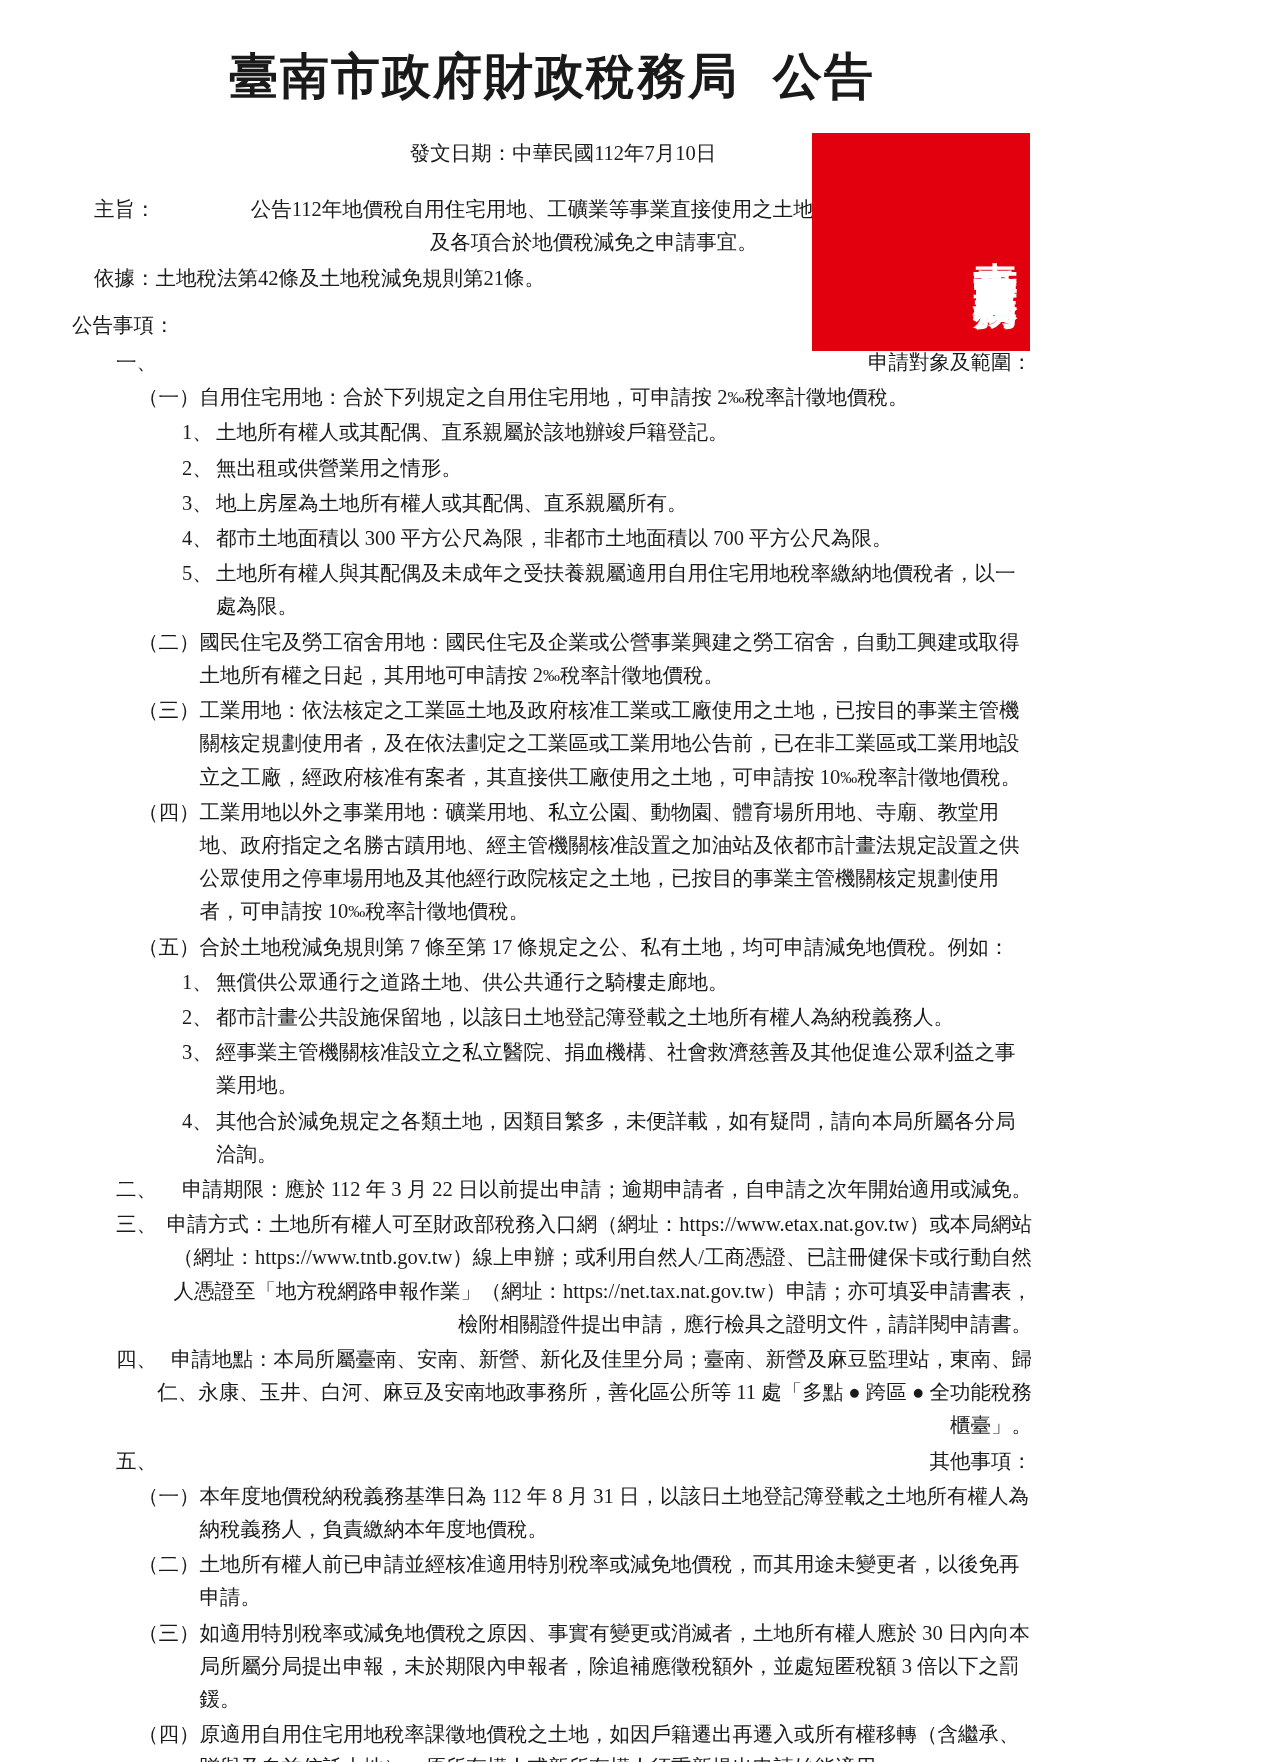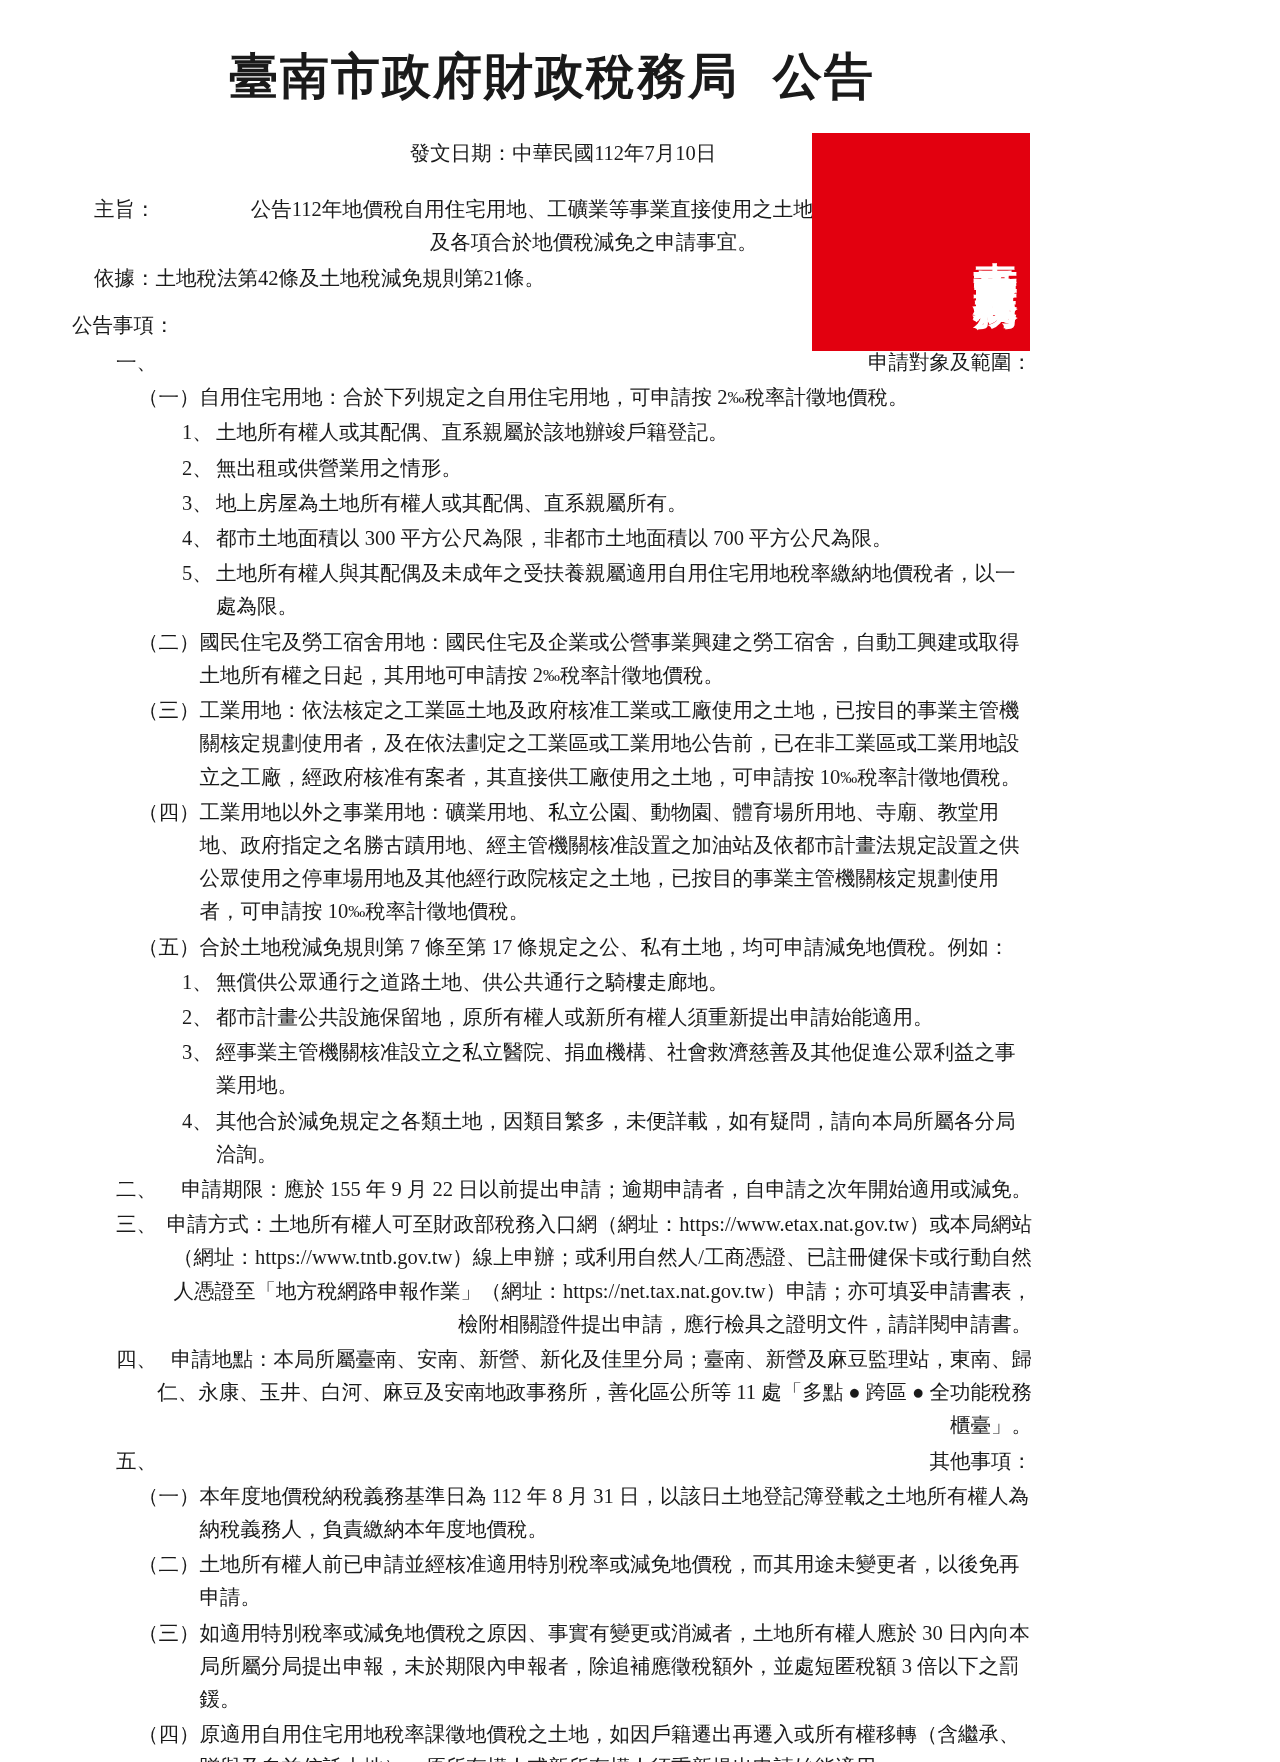--- a/index.html
+++ b/index.html
@@ -242,33 +242,33 @@
         <div class="lv2">
           <span class="mk">（五）</span>
           <span class="tx">合於土地稅減免規則第 7 條至第 17 條規定之公、私有土地，均可申請減免地價稅。例如：</span>
         </div>
         <div class="lv3">
           <span class="mk">1、</span>
           <span class="tx">無償供公眾通行之道路土地、供公共通行之騎樓走廊地。</span>
         </div>
         <div class="lv3">
           <span class="mk">2、</span>
-          <span class="tx">都市計畫公共設施保留地，原所有權人或新所有權人須重新提出申請始能適用。</span>
+          <span class="tx">都市計畫公共設施保留地，以該日土地登記簿登載之土地所有權人為納稅義務人。</span>
         </div>
         <div class="lv3">
           <span class="mk">3、</span>
           <span class="tx">經事業主管機關核准設立之私立醫院、捐血機構、社會救濟慈善及其他促進公眾利益之事業用地。</span>
         </div>
         <div class="lv3">
           <span class="mk">4、</span>
           <span class="tx">其他合於減免規定之各類土地，因類目繁多，未便詳載，如有疑問，請向本局所屬各分局洽詢。</span>
         </div>
         <div class="lv1">
           <span class="mk">二、</span>
-          <span class="tx">申請期限：應於 155 年 9 月 22 日以前提出申請；逾期申請者，自申請之次年開始適用或減免。</span>
+          <span class="tx">申請期限：應於 112 年 3 月 22 日以前提出申請；逾期申請者，自申請之次年開始適用或減免。</span>
         </div>
         <div class="lv1">
           <span class="mk">三、</span>
           <span class="tx">申請方式：土地所有權人可至財政部稅務入口網（網址：https://www.etax.nat.gov.tw）或本局網站（網址：https://www.tntb.gov.tw）線上申辦；或利用自然人/工商憑證、已註冊健保卡或行動自然人憑證至「地方稅網路申報作業」（網址：https://net.tax.nat.gov.tw）申請；亦可填妥申請書表，檢附相關證件提出申請，應行檢具之證明文件，請詳閱申請書。</span>
         </div>
         <div class="lv1">
           <span class="mk">四、</span>
           <span class="tx">申請地點：本局所屬臺南、安南、新營、新化及佳里分局；臺南、新營及麻豆監理站，東南、歸仁、永康、玉井、白河、麻豆及安南地政事務所，善化區公所等 11 處「多點 ● 跨區 ● 全功能稅務櫃臺」。</span>
         </div>
         <div class="lv1">

